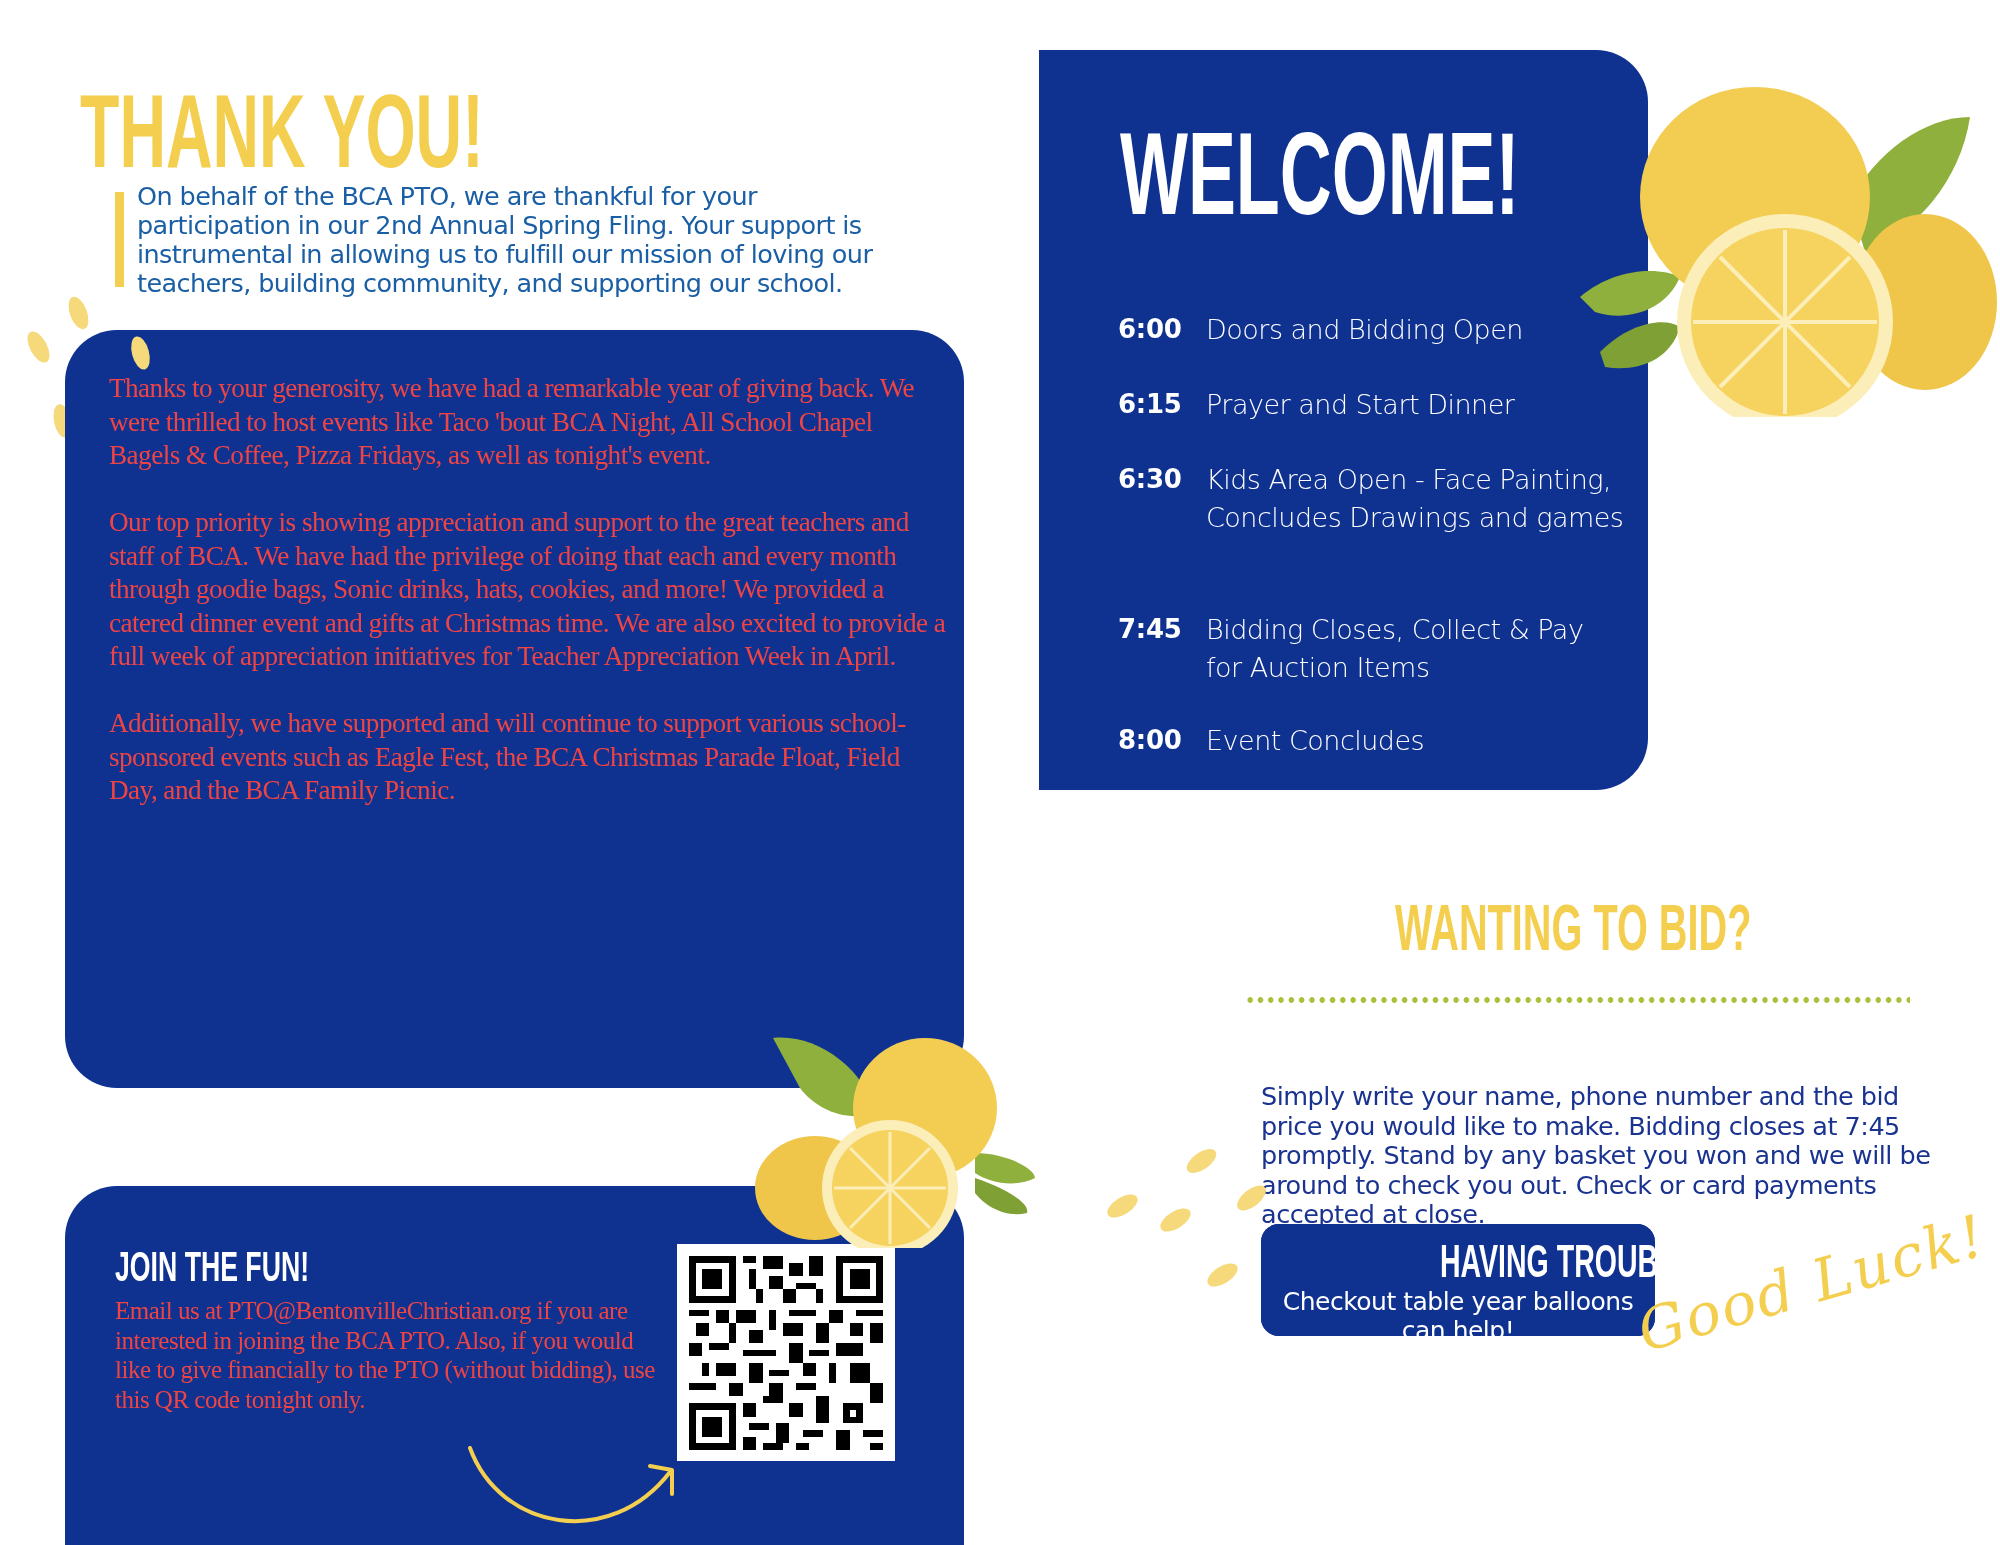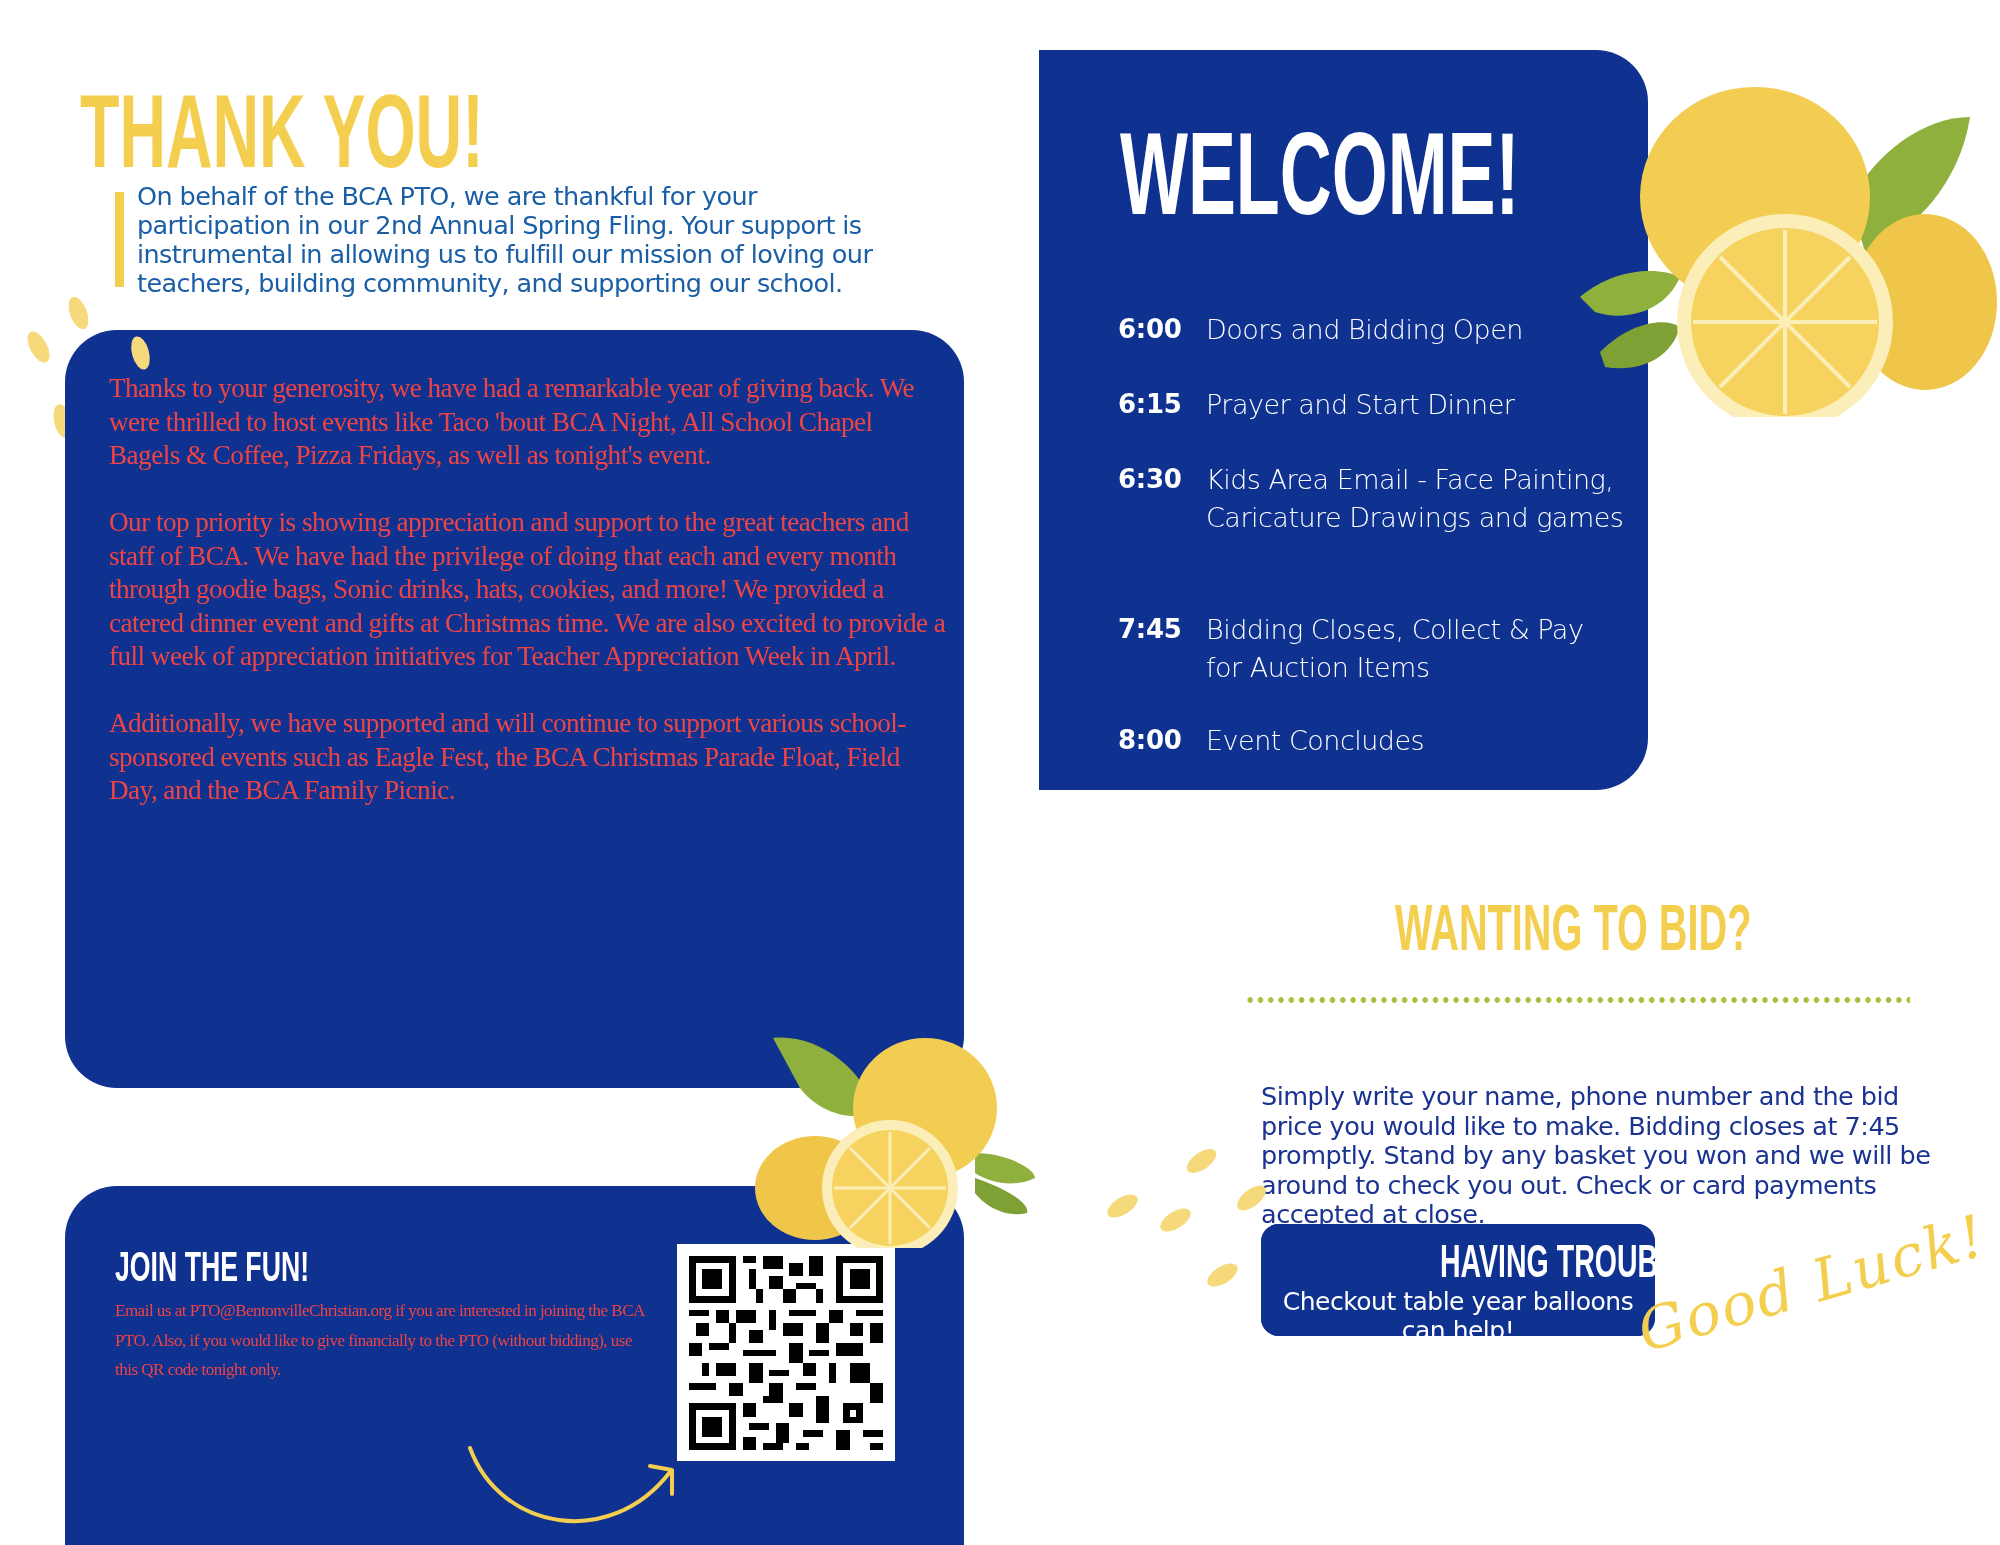--- a/index.html
+++ b/index.html
@@ -15,21 +15,21 @@
   #intro { left:137px; top:182px; width:780px; font-size:25.5px; line-height:29px; color:#1a5fa5; letter-spacing:-0.6px; }
 
   
   #main-card { left:65px; top:330px; width:899px; height:758px; border-radius:52px; }
   #main-text { left:109px; top:372px; width:840px; font-size:27.2px; line-height:33.5px; letter-spacing:-0.55px; }
   #main-text p { margin:0 0 33.5px 0; }
 
   
   #join-card { left:65px; top:1186px; width:899px; height:400px; border-radius:52px 52px 0 0; }
   #join-title { left:115px; top:1245px; font-size:43px; color:#ffffff; transform:scaleX(0.62); }
-  #join-text { left:115px; top:1296px; width:540px; font-size:17px; line-height:29.5px; letter-spacing:-0.5px; }
+  #join-text { left:115px; top:1296px; width:540px; font-size:25px; line-height:29.5px; letter-spacing:-0.5px; }
   #qr-box { left:677px; top:1244px; width:218px; height:217px; background:#ffffff; }
   #qr-box svg { position:absolute; left:12px; top:12px; }
 
   
   #welcome-card { left:1039px; top:50px; width:609px; height:740px; border-radius:0 52px 52px 0; }
   #welcome-title { left:1120px; top:116px; font-size:116px; color:#ffffff; transform:scaleX(0.62); }
   .sched-row { position:absolute; left:1118px; width:510px; display:flex; color:#fff;margin-top:29px; }
   .sched-time { width:88px; font-family:"DejaVu Sans", sans-serif; font-weight:700; font-size:26px; line-height:37px; letter-spacing:-0.3px; }
   .sched-desc { width:420px; font-size:27px; line-height:37.5px; font-weight:300; letter-spacing:-0.5px; }
 
@@ -167,21 +167,21 @@
 <div class="sched-row" style="top:282px;">
   <div class="sched-time">6:00</div>
   <div class="sched-desc">Doors and Bidding Open</div>
 </div>
 <div class="sched-row" style="top:357px;">
   <div class="sched-time">6:15</div>
   <div class="sched-desc">Prayer and Start Dinner</div>
 </div>
 <div class="sched-row" style="top:432px;">
   <div class="sched-time">6:30</div>
-  <div class="sched-desc" style="width:420px;">Kids Area Email - Face Painting, Caricature Drawings and games</div>
+  <div class="sched-desc" style="width:420px;">Kids Area Open - Face Painting, Concludes Drawings and games</div>
 </div>
 <div class="sched-row" style="top:582px;">
   <div class="sched-time">7:45</div>
   <div class="sched-desc">Bidding Closes, Collect &amp; Pay for Auction Items</div>
 </div>
 <div class="sched-row" style="top:693px;">
   <div class="sched-time">8:00</div>
   <div class="sched-desc">Event Concludes</div>
 </div>
 

